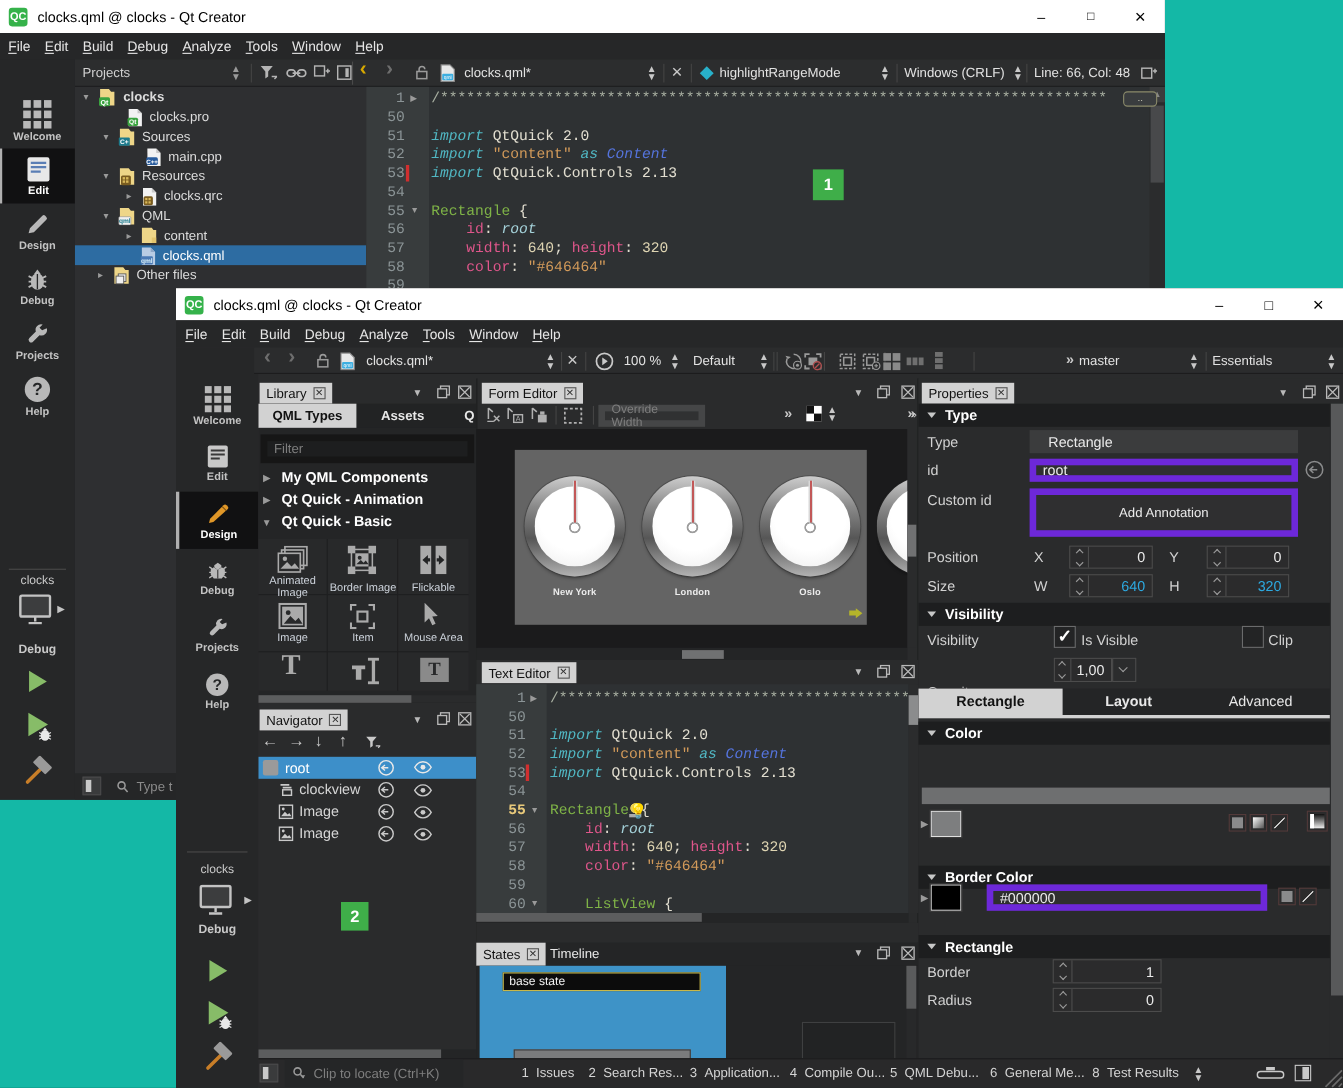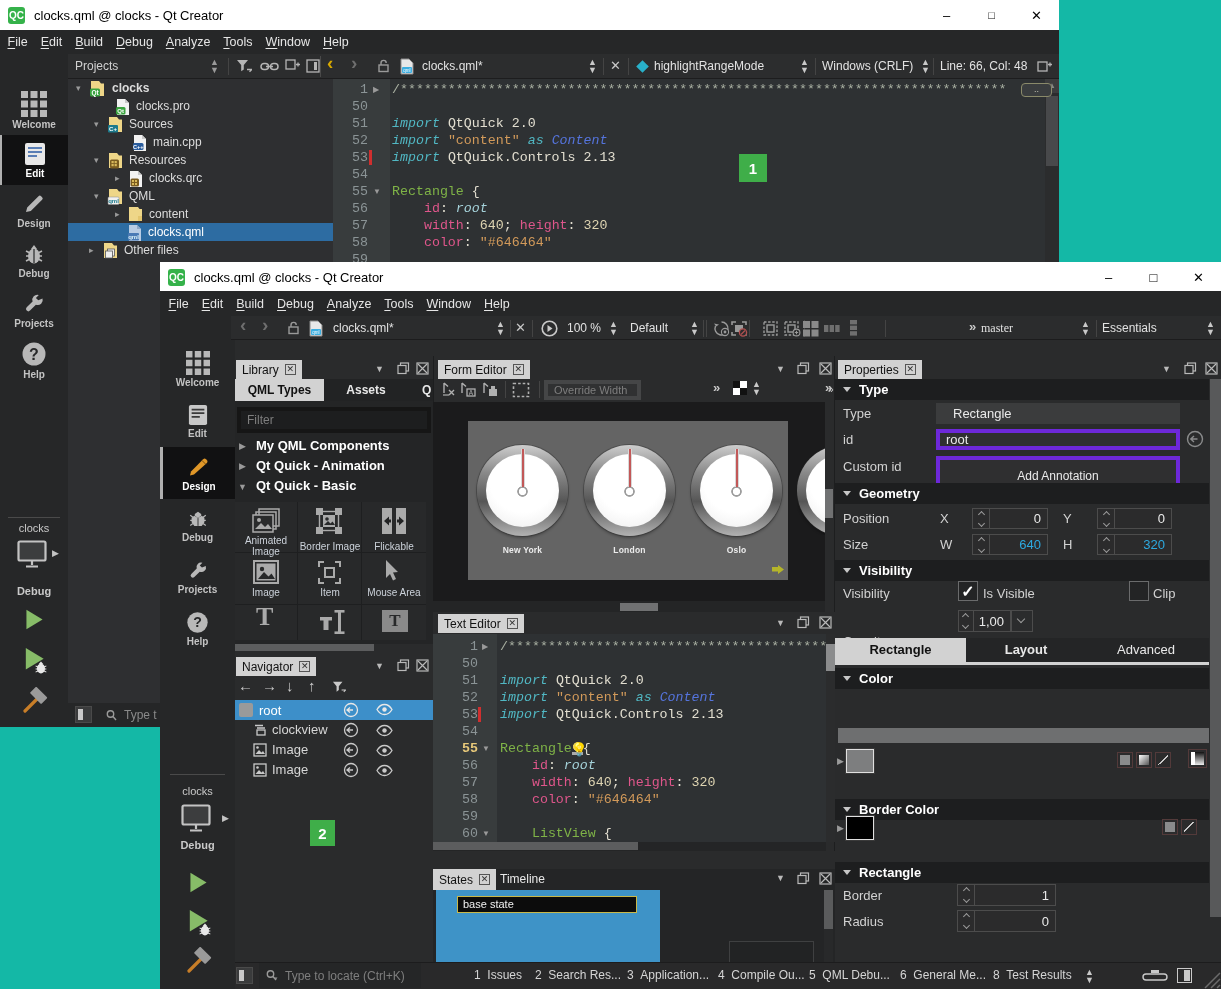--- a/index.html
+++ b/index.html
@@ -43,21 +43,21 @@
 .phbtns{position:absolute;display:flex;align-items:center;color:#b9b9b9;}
 
 .trow{display:flex;align-items:center;height:18px;font-size:12px;color:#dcdcdc;}
 .trow .ta{color:#9a9a9a;font-size:9px;width:13px;text-align:left;}
 .trow .ic{margin-right:6px;display:flex;}
 
 .sect{position:absolute;background:#1d1e1f;color:#fff;font-weight:bold;font-size:13px;
   display:flex;align-items:center;}
 .sect .tri{width:0;height:0;border-left:4px solid transparent;border-right:4px solid transparent;
   border-top:5px solid #c7c7c7;margin:0 8px 0 8px;}
-.inp{background:#2f2f30;border:4px solid #6d28d9;color:#eaeaea;font-size:13px;position:absolute;
+.inp{background:#2f2f30;border:6px solid #6d28d9;color:#eaeaea;font-size:13px;position:absolute;
   display:flex;align-items:center;padding:0 6px;}
 .spin{position:absolute;background:#2b2b2c;border:1px solid #4c4c4c;display:flex;}
 .spin .arr{width:17px;border-right:1px solid #4c4c4c;display:flex;flex-direction:column;
   align-items:center;justify-content:center;}
 .arr i{display:block;width:5px;height:5px;border:solid #9a9a9a;border-width:0 1.4px 1.4px 0;}
 .arr .up{transform:rotate(-135deg);margin-bottom:2px;}
 .arr .dn{transform:rotate(45deg);margin-top:2px;}
 .spin .val{flex:1;display:flex;align-items:center;justify-content:flex-end;padding-right:6px;
   font-size:13px;color:#eaeaea;}
 .nrow{position:absolute;left:75px;width:198px;height:20px;color:#d6d6d6;font-size:13px;}
@@ -474,21 +474,21 @@
   <svg class="abs" style="left:642px;top:58px;" width="18" height="17" viewBox="0 0 18 17">
         <g fill="#8a8a8a">
           <rect x="1" y="1" width="7" height="7"></rect>
           <rect x="9.5" y="1" width="7" height="7"></rect>
           <rect x="1" y="9.5" width="7" height="7"></rect>
           <rect x="9.5" y="9.5" width="7" height="7"></rect>
         </g>
       </svg>
   <div class="abs" style="left:725px;top:58px;width:1px;height:17px;background:#444;"></div>
   <div class="abs" style="left:809px;top:57px;color:#c9c9c9;font-size:13px;font-weight:bold;">»</div>
-  <div class="abs" style="left:821px;top:59px;color:#e2e2e2;font-size:12px;font-family:Liberation Serif, serif;">master</div>
+  <div class="abs" style="left:821px;top:59px;color:#e2e2e2;font-size:12px;">master</div>
   <div class="abs" style="left:921px;top:58px;color:#c9c9c9;font-size:9px;line-height:8px;text-align:center;">▲<br>▼</div>
   <div class="abs" style="left:936px;top:58px;width:1px;height:17px;background:#444;"></div>
   <div class="abs" style="left:942px;top:59px;color:#e2e2e2;font-size:12px;">Essentials</div>
   <div class="abs" style="left:1046px;top:58px;color:#c9c9c9;font-size:9px;line-height:8px;text-align:center;">▲<br>▼</div>
 
   <div class="modebar" style="left:0;top:78px;width:75px;height:649px;">
     <div class="mode" style="margin-top:3px;height:52px;">
       <svg width="24" height="24" viewBox="0 0 26 26">
             <g fill="#b8b8b8">
               <rect x="0" y="0" width="7" height="7"></rect>
@@ -567,21 +567,21 @@
         </svg>
     <svg style="position:absolute;left:26px;top:607px;" width="26" height="26" viewBox="0 0 26 26">
           <path d="M3 24 15 12" stroke="#c87e28" stroke-width="3.2" stroke-linecap="round"></path>
           <g transform="rotate(45 17 8)">
             <rect x="9" y="4" width="16" height="9" rx="1" fill="#9a9a9a"></rect>
           </g>
         </svg>
   </div>
 
   <div class="abs" style="left:75px;top:78px;width:986px;height:622px;background:#2a2b2c;"></div>
-  <div id="fgpanels" class="abs" style="left:0;top:16px;width:1061px;height:526px;">
+  <div id="fgpanels" class="abs" style="left:0;top:4px;width:1061px;height:526px;">
     <div class="abs" style="left:273px;top:78px;width:1px;height:622px;background:#1d1e1f;"></div>
     <div class="abs" style="left:674px;top:78px;width:1px;height:622px;background:#1d1e1f;"></div>
 
     <div class="ptab" style="left:76px;top:82px;">Library<span class="x">✕</span></div>
     <div class="phbtns" style="left:215px;top:86px;">
           <span style="font-size:9px;color:#b9b9b9;">▼</span>
         </div>
     <svg class="abs" style="left:237px;top:84px;" width="13" height="13" viewBox="0 0 13 13">
           <rect x="3.5" y="1" width="8" height="8" fill="none" stroke="#b9b9b9" stroke-width="1.2"></rect>
           <rect x="1" y="3.5" width="8" height="8" fill="#2a2b2c" stroke="#b9b9b9" stroke-width="1.2"></rect>
@@ -907,21 +907,20 @@
     <div class="plabel" style="left:683px;top:128px;">Type</div>
     <div class="abs" style="left:776px;top:125px;width:244px;height:21px;background:#3b3c3d;color:#eaeaea;font-size:13px;line-height:21px;padding-left:17px;">Rectangle</div>
     <div class="plabel" style="left:683px;top:154px;">id</div>
     <div class="inp" style="left:776px;top:151px;width:244px;height:21px;">root</div>
     <svg class="abs" style="left:1026px;top:152px;" width="18" height="18" viewBox="0 0 18 18">
           <circle cx="9" cy="9" r="7.5" fill="none" stroke="#8a8b8c" stroke-width="1.4"></circle>
           <path d="M4.5 9h7M8 6 4.8 9l3.2 3" stroke="#8a8b8c" stroke-width="1.4" fill="none"></path>
         </svg>
     <div class="plabel" style="left:683px;top:181px;">Custom id</div>
     <div class="inp" style="left:776px;top:178px;width:244px;height:22px;justify-content:center;padding:16px;font-size:12px;">Add Annotation</div>
-    <div class="sect" style="left:675px;top:205px;width:374px;height:21px;"><span class="tri"></span>Geometry</div>
     <div class="plabel" style="left:683px;top:233px;">Position</div>
     <div class="plabel" style="left:780px;top:233px;">X</div>
     <div class="spin" style="left:812px;top:230px;width:76px;height:21px;">
           <span class="arr">
             <i class="up"></i>
             <i class="dn"></i>
           </span>
           <span class="val">0</span>
         </div>
     <div class="plabel" style="left:903px;top:233px;">Y</div>
@@ -982,20 +981,21 @@
         </div>
     <div class="cbtn" style="left:995px;top:474px;">
           <div style="background:linear-gradient(135deg,#2b2b2b 45%,#c8c8c8 45% 55%,#2b2b2b 55%);"></div>
         </div>
     <div class="cbtn" style="left:1028px;top:471px;width:19px;height:19px;">
           <div style="background:linear-gradient(90deg,#fff 0 4px,#0000 4px),linear-gradient(#111,#eee);"></div>
         </div>
     <div class="sect" style="left:675px;top:521px;width:374px;height:21px;"><span class="tri"></span>Border Color</div>
     <div class="abs" style="left:677px;top:545px;color:#9a9a9a;font-size:9px;">▶</div>
     <div class="abs" style="left:686px;top:538px;width:28px;height:24px;background:#000;border:1px solid #e0e0e0;outline:1px solid #3a3a3a;"></div>
+    <div class="inp" style="left:737px;top:538px;width:255px;height:24px;">#000000</div>
     <div class="cbtn" style="left:1002px;top:541px;">
           <div style="background:#8a8b8c;"></div>
         </div>
     <div class="cbtn" style="left:1021px;top:541px;">
           <div style="background:linear-gradient(135deg,#2b2b2b 45%,#c8c8c8 45% 55%,#2b2b2b 55%);"></div>
         </div>
     <div class="sect" style="left:675px;top:584px;width:374px;height:21px;"><span class="tri"></span>Rectangle</div>
     <div class="plabel" style="left:683px;top:610px;">Border</div>
     <div class="spin" style="left:797px;top:606px;width:99px;height:22px;">
           <span class="arr">
@@ -1019,21 +1019,21 @@
   <div class="abs" style="left:75px;top:700px;width:986px;height:27px;background:#29292a;border-top:1px solid #1c1c1d;"></div>
   <div id="fgstatus" class="abs" style="left:0;top:700px;width:1061px;height:27px;">
     <div class="abs" style="left:76px;top:5px;width:17px;height:17px;background:#3a3b3c;border:1px solid #4a4a4a;"></div>
     <div class="abs" style="left:79px;top:8px;width:5px;height:11px;background:#c9c9c9;"></div>
     <div class="abs" style="left:99px;top:1px;width:162px;height:25px;background:#252627;display:flex;align-items:center;">
       <svg style="margin-left:6px;" width="13" height="13" viewBox="0 0 13 13">
             <circle cx="5.5" cy="5" r="3.2" fill="none" stroke="#9a9a9a" stroke-width="1.4"></circle>
             <path d="M8 7.5 11 11" stroke="#9a9a9a" stroke-width="1.4"></path>
             <path d="M9.5 8.5l3 0-1.5 2z" fill="#9a9a9a"></path>
           </svg>
-      <span style="color:#7e7e7e;font-size:12px;margin-left:7px;">Type to locate (Ctrl+K)</span>
+      <span style="color:#7e7e7e;font-size:12px;margin-left:7px;">Clip to locate (Ctrl+K)</span>
     </div>
     <div class="stab" style="left:314px;">1&nbsp;&nbsp;Issues</div>
     <div class="stab" style="left:375px;">2&nbsp;&nbsp;Search Res...</div>
     <div class="stab" style="left:467px;">3&nbsp;&nbsp;Application...</div>
     <div class="stab" style="left:558px;">4&nbsp;&nbsp;Compile Ou...</div>
     <div class="stab" style="left:649px;">5&nbsp;&nbsp;QML Debu...</div>
     <div class="stab" style="left:740px;">6&nbsp;&nbsp;General Me...</div>
     <div class="stab" style="left:833px;">8&nbsp;&nbsp;Test Results</div>
     <div class="abs" style="left:925px;top:6px;color:#c9c9c9;font-size:9px;line-height:8px;text-align:center;">▲<br>▼</div>
     <svg class="abs" style="left:982px;top:7px;" width="26" height="13" viewBox="0 0 26 13">

